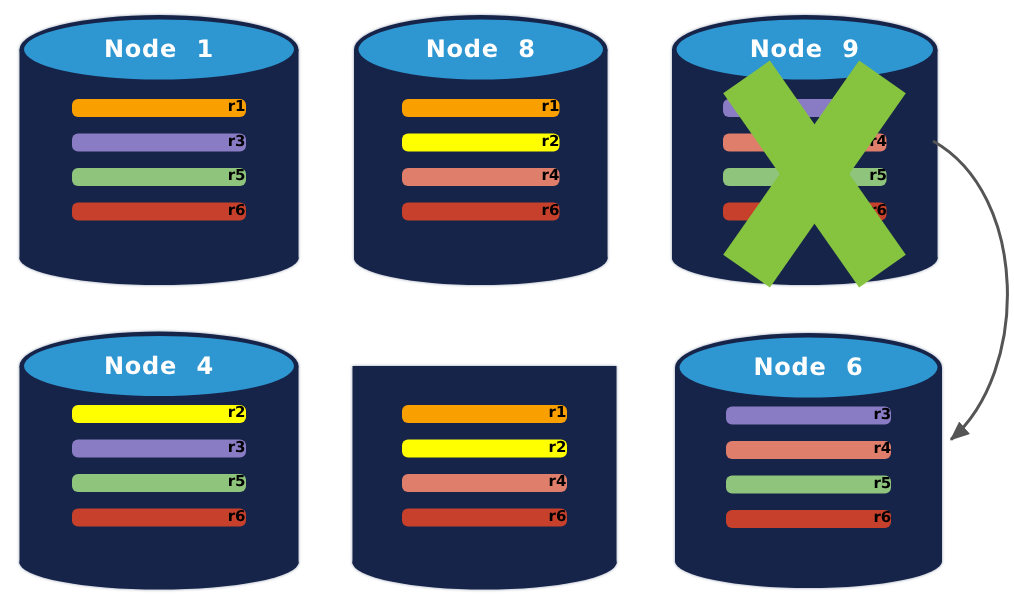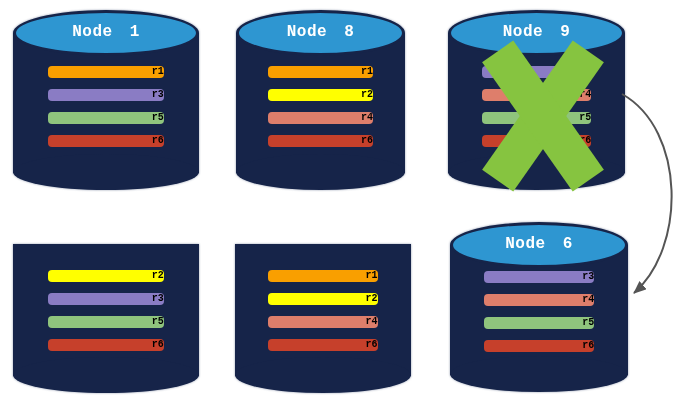--- a/index.html
+++ b/index.html
@@ -12,21 +12,20 @@
     width: 676px;
     height: 402px;
     background: #ffffff;
     overflow: hidden;
   }
 
   
   .cylinder {
     position: absolute;
     filter: drop-shadow(0 0 1px rgba(90,105,135,0.65));
-    font-family: Liberation Mono, monospace;
   }
   .cyl-body {
     position: absolute;
     left: 0; right: 0;
     top: 23px; bottom: 17px;
     background: #162449;
     z-index: 1;
   }
   .cyl-bottom {
     position: absolute;
@@ -185,20 +184,23 @@
         </div>
       <div class="bar" style="background: rgb(198, 64, 43);">
           <span class="bar-label">r6</span>
         </div>
     </div>
   </div>
 
   <div class="cylinder row2 n4">
     <div class="cyl-body"></div>
     <div class="cyl-bottom"></div>
+    <div class="cyl-top">
+      <span class="node-title">Node 4</span>
+    </div>
     <div class="bars">
       <div class="bar" style="background: rgb(255, 255, 0);">
           <span class="bar-label">r2</span>
         </div>
       <div class="bar" style="background: rgb(138, 124, 196);">
           <span class="bar-label">r3</span>
         </div>
       <div class="bar" style="background: rgb(143, 196, 125);">
           <span class="bar-label">r5</span>
         </div>

